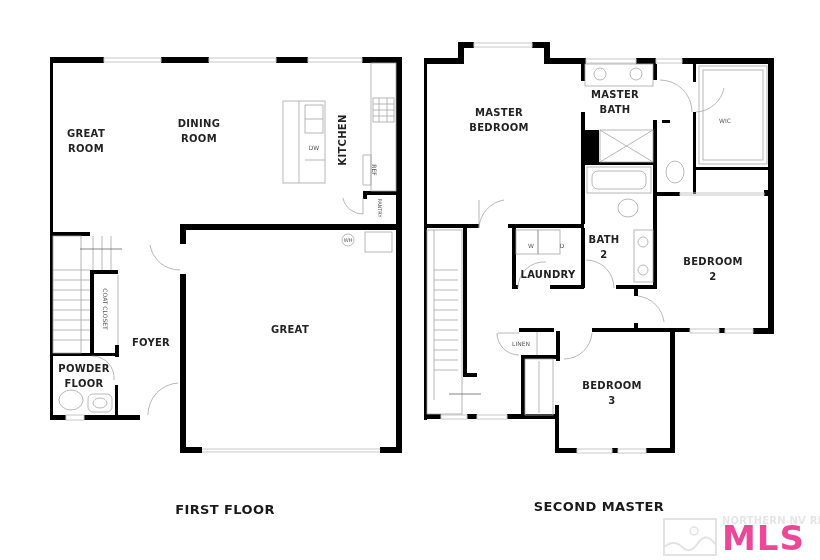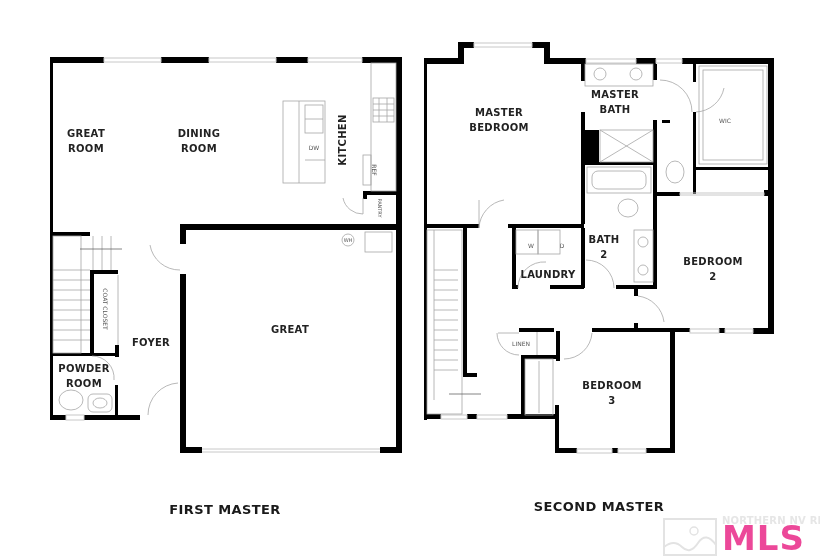--- a/index.html
+++ b/index.html
@@ -260,50 +260,50 @@
     <line x1="434" y1="350" x2="458" y2="350"></line>
     <line x1="434" y1="360" x2="458" y2="360"></line>
     <line x1="434" y1="370" x2="458" y2="370"></line>
     <line x1="434" y1="230" x2="434" y2="400"></line>
     <line x1="449" y1="394" x2="481" y2="394" stroke="#666"></line>
   </g>
 </svg>
 
 <div class="room-label" style="left:86px;top:141px;">GREAT
 ROOM</div>
-<div class="room-label" style="left:199px;top:141px;">DINING
+<div class="room-label" style="left:199px;top:131px;">DINING
 ROOM</div>
 <div class="room-label vert" style="left:342px;top:140px;">KITCHEN</div>
 <div class="small-label vert90" style="left:380px;top:208px;font-size:5px;">PANTRY</div>
 <div class="small-label" style="left:314px;top:147px;">DW</div>
 <div class="small-label vert90" style="left:374px;top:170px;">REF</div>
 <div class="small-label" style="left:348px;top:240px;font-size:5px;">WH</div>
 <div class="room-label" style="left:290px;top:329px;">GREAT</div>
 <div class="room-label" style="left:151px;top:342px;">FOYER</div>
 <div class="small-label vert90" style="left:105px;top:309px;">COAT CLOSET</div>
 <div class="room-label" style="left:84px;top:376px;">POWDER
-ROOM</div>
+FLOOR</div>
 
 <div class="room-label" style="left:499px;top:120px;">MASTER
 BEDROOM</div>
 <div class="room-label" style="left:615px;top:102px;">MASTER
 BATH</div>
 <div class="small-label" style="left:725px;top:120px;">WIC</div>
 <div class="small-label" style="left:531px;top:245px;">W</div>
 <div class="small-label" style="left:562px;top:245px;">D</div>
 <div class="room-label" style="left:548px;top:274px;">LAUNDRY</div>
 <div class="room-label" style="left:604px;top:247px;">BATH
 2</div>
 <div class="room-label" style="left:713px;top:269px;">BEDROOM
 2</div>
 <div class="small-label" style="left:521px;top:343px;">LINEN</div>
 <div class="room-label" style="left:612px;top:393px;">BEDROOM
 3</div>
 
-<div class="floor-title" style="left:225px;top:509px;">FIRST MASTER</div>
+<div class="floor-title" style="left:225px;top:509px;">FIRST FLOOR</div>
 <div class="floor-title" style="left:599px;top:506px;">SECOND MASTER</div>
 
 <div class="mls-logo">
   <svg width="56" height="46" viewBox="0 0 56 46">
     <rect x="2" y="6" width="52" height="36" fill="none" stroke="#e3e3e3" stroke-width="2"></rect>
     <circle cx="32" cy="18" r="4" fill="none" stroke="#e3e3e3" stroke-width="1.5"></circle>
     <path d="M 2 34 Q 12 26 20 34 T 36 30 T 54 32" fill="none" stroke="#e3e3e3" stroke-width="2"></path>
   </svg>
   <div class="mls-top">NORTHERN NV REGIONAL</div>
   <div class="mls-big">MLS</div>

